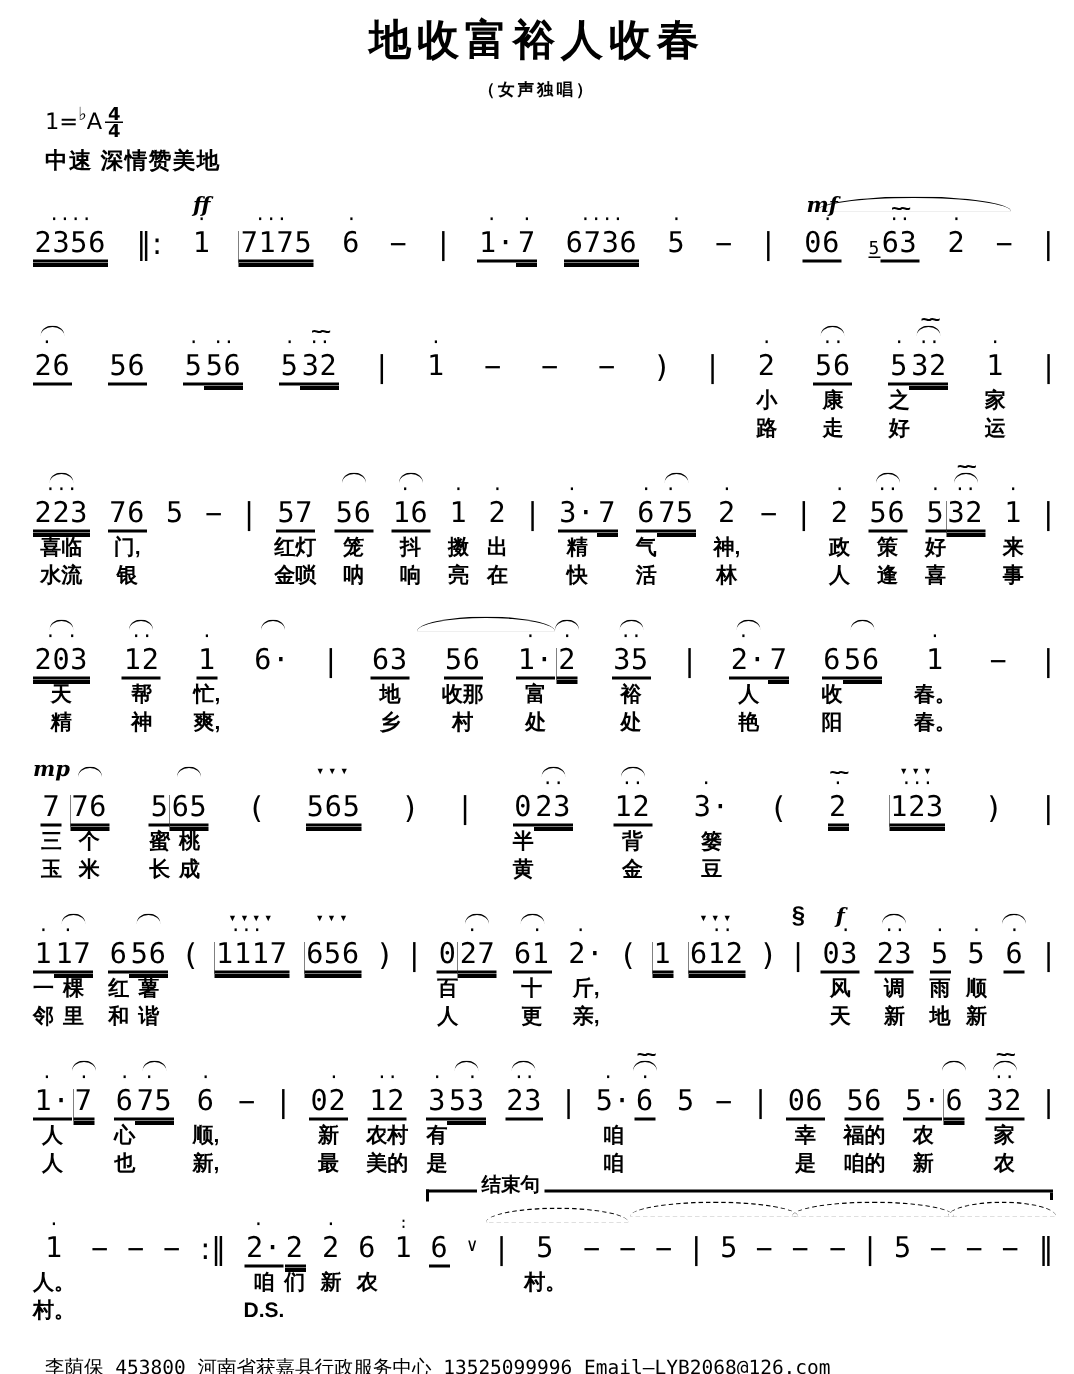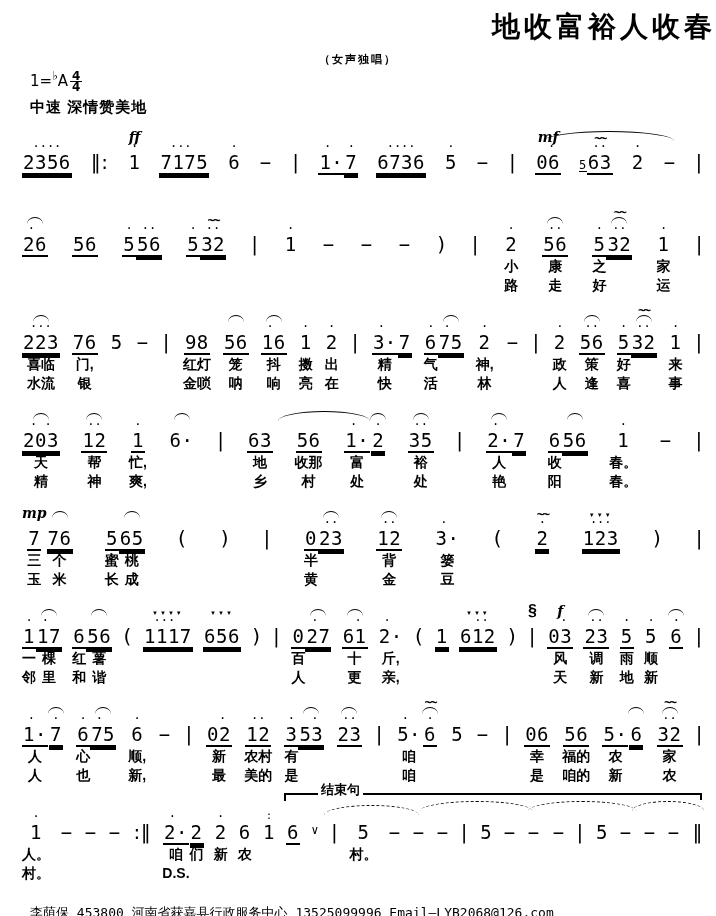--- a/index.html
+++ b/index.html
@@ -1,19 +1,19 @@
 <!DOCTYPE html>
 <html><head>
 <meta charset="utf-8">
 <style>
   html,body{margin:0;padding:0;background:#fff;color:#000;}
   body{width:716px;height:916px;overflow:hidden;font-family:"Liberation Sans",sans-serif;}
   .page{position:relative;width:716px;height:916px;}
 
-  .title{text-align:right;font-size:28px;font-weight:bold;letter-spacing:4px;padding-top:8px;}
+  .title{text-align:center;font-size:28px;font-weight:bold;letter-spacing:4px;padding-top:8px;}
   .subtitle{text-align:center;font-size:11px;font-weight:bold;margin-top:6px;letter-spacing:2px;}
   .meta-row{display:flex;justify-content:space-between;align-items:flex-start;padding:2px 44px 0 30px;}
   .keysig{font-size:15px;font-family:"DejaVu Sans",sans-serif;}
   .keysig .flat{font-size:12px;vertical-align:super;}
   .frac{display:inline-flex;flex-direction:column;align-items:center;font-size:12px;line-height:10px;vertical-align:middle;margin-left:2px;font-weight:bold;}
   .frac .ftop{border-bottom:1px solid #000;padding:0 2px;}
   .tempo{font-size:15px;font-weight:bold;margin-top:6px;letter-spacing:1px;}
   .credits{font-size:13px;font-weight:bold;line-height:20px;margin-top:10px;}
 
   #score{margin-top:2px;}
@@ -540,21 +540,21 @@
             <div class="ly"></div>
           </div>
         </div>
         <div class="grp">
           <div class="tok note u1">
             <div class="top"></div>
             <div class="drow">
               <span class="dc"></span>
               <span class="dc"></span>
             </div>
-            <div class="dg">98</div>
+            <div class="dg">57</div>
             <div class="ly">红灯</div>
             <div class="ly">金唢</div>
           </div>
         </div>
         <div class="grp">
           <div class="tok note u1">
             <div class="top">
               <div class="arc"></div>
             </div>
             <div class="drow">
@@ -1030,20 +1030,35 @@
             <div class="ly">成</div>
           </div>
         </div>
         <div class="grp">
           <div class="tok paren u0">
             <div class="top"></div>
             <div class="drow">
               <span class="dc"></span>
             </div>
             <div class="dg">(</div>
+            <div class="ly"></div>
+            <div class="ly"></div>
+          </div>
+        </div>
+        <div class="grp">
+          <div class="tok note u2">
+            <div class="top">
+              <span class="orn acc3">▼▼▼</span>
+            </div>
+            <div class="drow">
+              <span class="dc"></span>
+              <span class="dc"></span>
+              <span class="dc"></span>
+            </div>
+            <div class="dg">565</div>
             <div class="ly"></div>
             <div class="ly"></div>
           </div>
         </div>
         <div class="grp">
           <div class="tok paren u0">
             <div class="top"></div>
             <div class="drow">
               <span class="dc"></span>
             </div>

